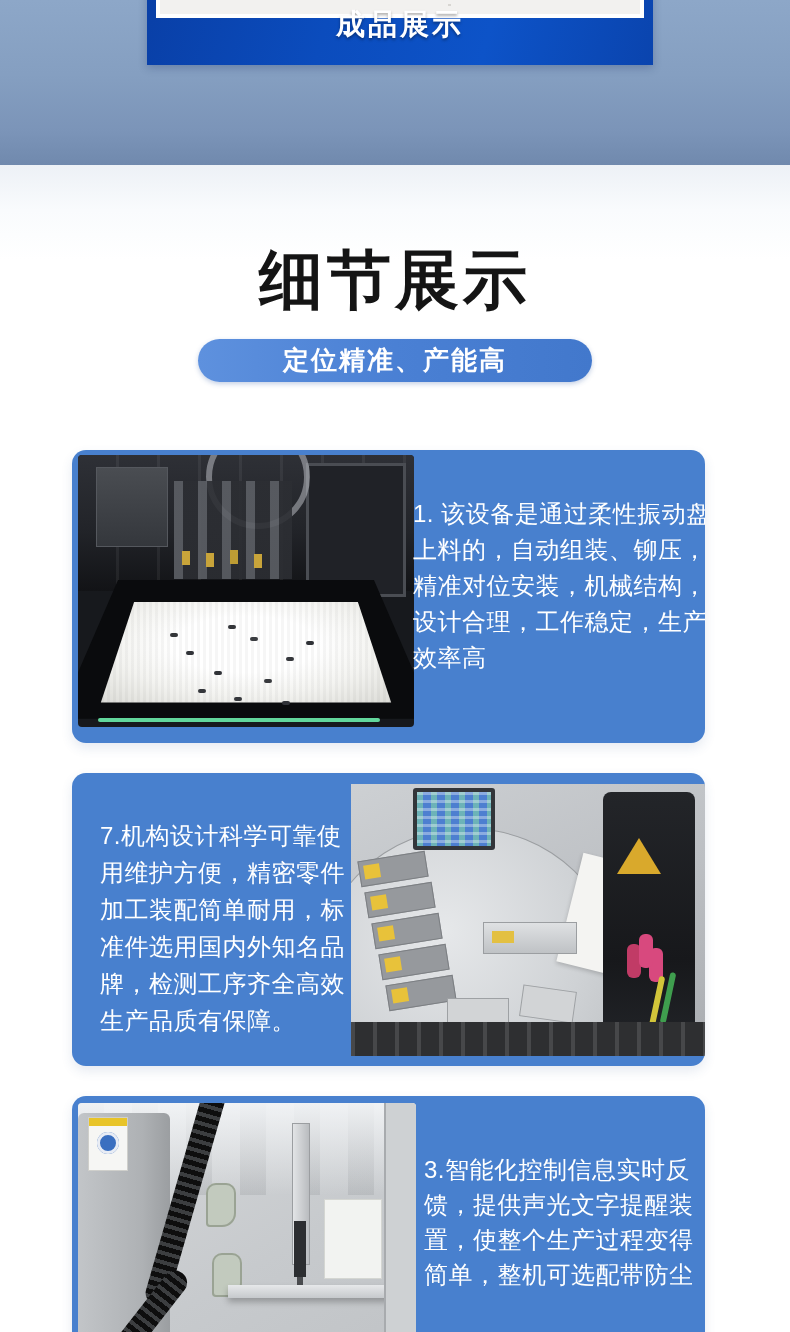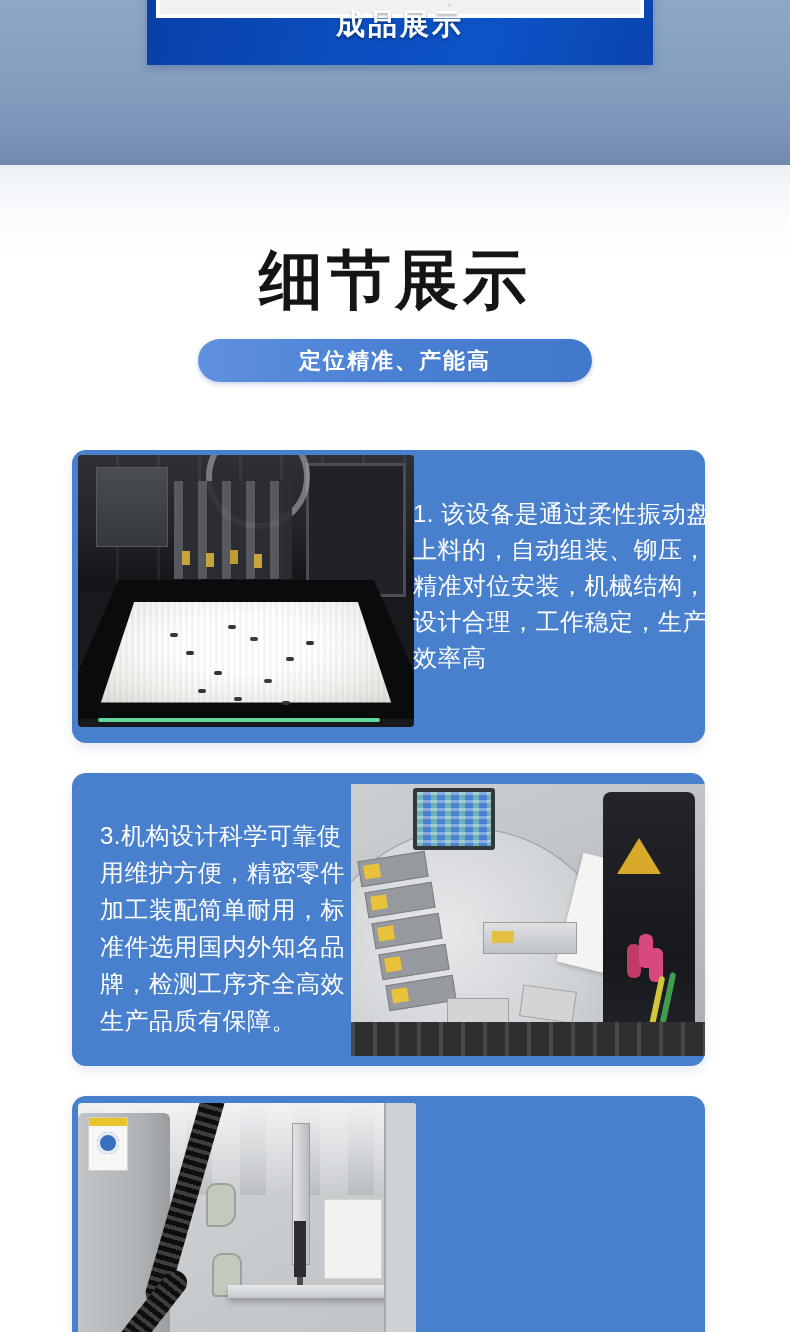--- a/index.html
+++ b/index.html
@@ -15,21 +15,21 @@
   .hero-photo .speck{position:absolute;left:60%;bottom:8px;width:3px;height:2px;background:#d8d6d2;}
   .hero-caption{position:absolute;left:0;right:0;bottom:16px;height:47px;line-height:45px;text-align:center;
     color:#fff;font-size:29px;font-weight:bold;letter-spacing:3px;text-shadow:0 2px 3px rgba(0,0,0,.35);}
 
   
   .content{background:linear-gradient(180deg,#edf1f6 0px,#f9fbfd 45px,#ffffff 95px);min-height:1167px;}
   .sec-title{margin:0;padding-top:83px;text-align:center;font-size:64px;line-height:1;color:#151515;
     font-weight:400;letter-spacing:4px;-webkit-text-stroke:2px #151515;}
   .pill{width:394px;height:43px;margin:27px auto 0;border-radius:22px;text-align:center;line-height:43px;
     background:linear-gradient(90deg,#5e91de 0%,#4a80d4 50%,#4278cc 100%);
-    color:#fff;font-size:22px;font-weight:bold;letter-spacing:2px;box-shadow:0 2px 5px rgba(60,100,170,.3);}
+    color:#fff;font-size:26px;font-weight:bold;letter-spacing:2px;box-shadow:0 2px 5px rgba(60,100,170,.3);}
   .subtitle{margin-top:13px;text-align:center;font-size:20px;line-height:23px;color:#4a4a4a;letter-spacing:0.5px;}
 
   
   .cards{width:633px;margin:68px 0 0 72px;}
   .card{position:relative;width:633px;height:293px;border-radius:14px;background:#4880ce;overflow:hidden;
     box-shadow:0 5px 12px rgba(50,80,140,.12);}
   .card+.card{margin-top:30px;}
   .card .ctext{position:absolute;color:#ffffff;font-size:24px;letter-spacing:.5px;line-height:36px;text-align:left;}
   .card1 .ctext{left:341px;top:46px;width:302px;}
   .card2 .ctext{left:28px;top:44px;width:252px;line-height:37px;}
@@ -155,21 +155,21 @@
           <div class="p1-tags"></div>
           <div class="p1-tray-outer"></div>
           <div class="p1-tray-inner"></div>
           <div class="p1-pellets"></div>
           <div class="p1-green"></div>
         </div>
         <div class="ctext">1. 该设备是通过柔性振动盘上料的，自动组装、铆压，精准对位安装，机械结构，设计合理，工作稳定，生产效率高</div>
       </div>
 
       <div class="card card2">
-        <div class="ctext">3.机构设计科学可靠使用维护方便，精密零件加工装配简单耐用，标准件选用国内外知名品牌，检测工序齐全高效生产品质有保障。</div>
+        <div class="ctext">7.机构设计科学可靠使用维护方便，精密零件加工装配简单耐用，标准件选用国内外知名品牌，检测工序齐全高效生产品质有保障。</div>
         <div class="photo photo2">
           <div class="p2-disc"></div>
           <div class="p2-monitor">
               <div class="p2-screen"></div>
             </div>
           <div class="p2-feeder p2-f1"></div>
           <div class="p2-feeder p2-f2"></div>
           <div class="p2-feeder p2-f3"></div>
           <div class="p2-feeder p2-f4"></div>
           <div class="p2-feeder p2-f5"></div>
@@ -194,17 +194,18 @@
           <div class="p3-rail"></div>
           <div class="p3-tool"></div>
           <div class="p3-plate"></div>
           <div class="p3-cable-a"></div>
           <div class="p3-cable-b"></div>
 
           <div class="p3-white"></div>
           <div class="p3-right"></div>
 
         </div>
+        <div class="ctext">3.智能化控制信息实时反馈，提供声光文字提醒装置，使整个生产过程变得简单，整机可选配带防尘</div>
       </div>
 
     </div>
   </div>
 </div>
 
 </body></html>

